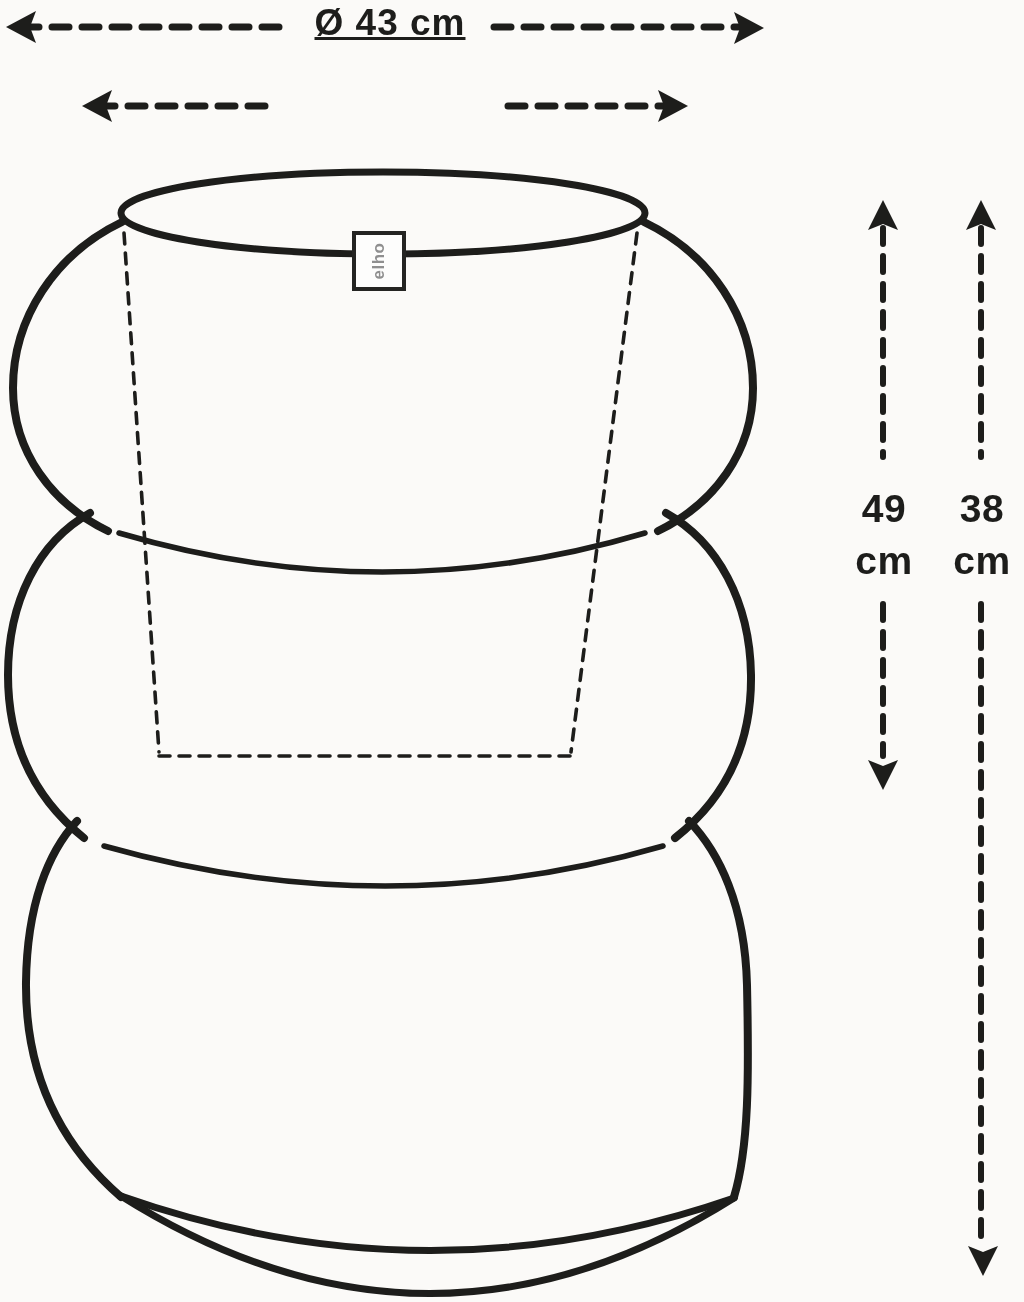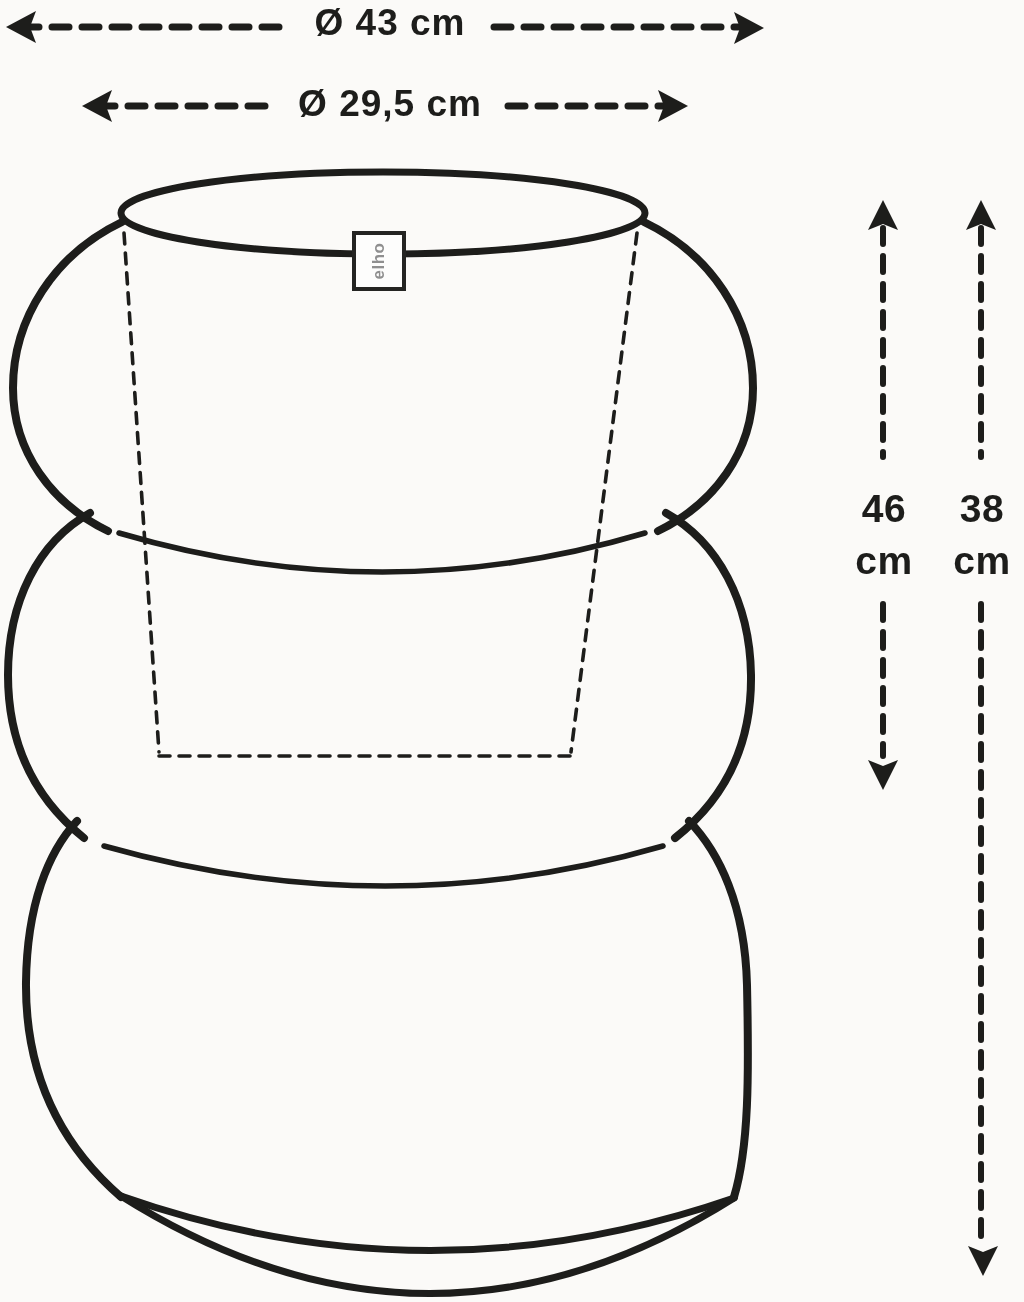--- a/index.html
+++ b/index.html
@@ -15,21 +15,21 @@
   }
   svg{position:absolute;left:0;top:0;}
   .lbl{
     position:absolute;
     color:#1d1d1b;
     font-weight:700;
     text-align:center;
     white-space:nowrap;
     user-select:none;
   }
-  .dim-h{font-size:37px;letter-spacing:1px;}
+  .dim-h{font-size:37px;letter-spacing:1px;text-decoration:underline;}
   .dim-v{font-size:39px;letter-spacing:0.5px;line-height:1.0;}
   .tag{
     position:absolute;left:352px;top:231px;width:54px;height:60px;
     background:#fdfdfc;border:4px solid #242422;
     box-sizing:border-box;
     display:flex;align-items:center;justify-content:center;
   }
   .tag span{
     transform:rotate(-90deg);
     color:#8f8f8f;font-size:17px;font-weight:700;letter-spacing:0.5px;
@@ -96,23 +96,22 @@
         <path d="M 981 228 V 457" stroke-width="6" stroke-dasharray="16 12"></path>
         <path d="M 981 604 V 1240" stroke-width="6" stroke-dasharray="16 12"></path>
         <polygon points="981,200 966,230 981,224 996,230" fill="#1d1d1b" stroke="none"></polygon>
         <polygon points="983,1276 968,1246 983,1252 998,1246" fill="#1d1d1b" stroke="none"></polygon>
       </g>
     </g>
   </svg>
 
   <div class="lbl dim-h" style="left:250px;top:2px;width:280px;">Ø 43 cm</div>
 
-  <div class="lbl dim-h" style="left:240px;top:83px;width:300px;">Ø 29,5 cm</div>
 
-  <div class="lbl dim-v" style="left:845px;top:489px;width:78px;">46</div>
+  <div class="lbl dim-v" style="left:845px;top:489px;width:78px;">49</div>
   <div class="lbl dim-v" style="left:845px;top:541px;width:78px;">cm</div>
 
   <div class="lbl dim-v" style="left:943px;top:489px;width:78px;">38</div>
   <div class="lbl dim-v" style="left:943px;top:541px;width:78px;">cm</div>
 
   <div class="tag">
     <span>elho</span>
   </div>
 
 </div>

